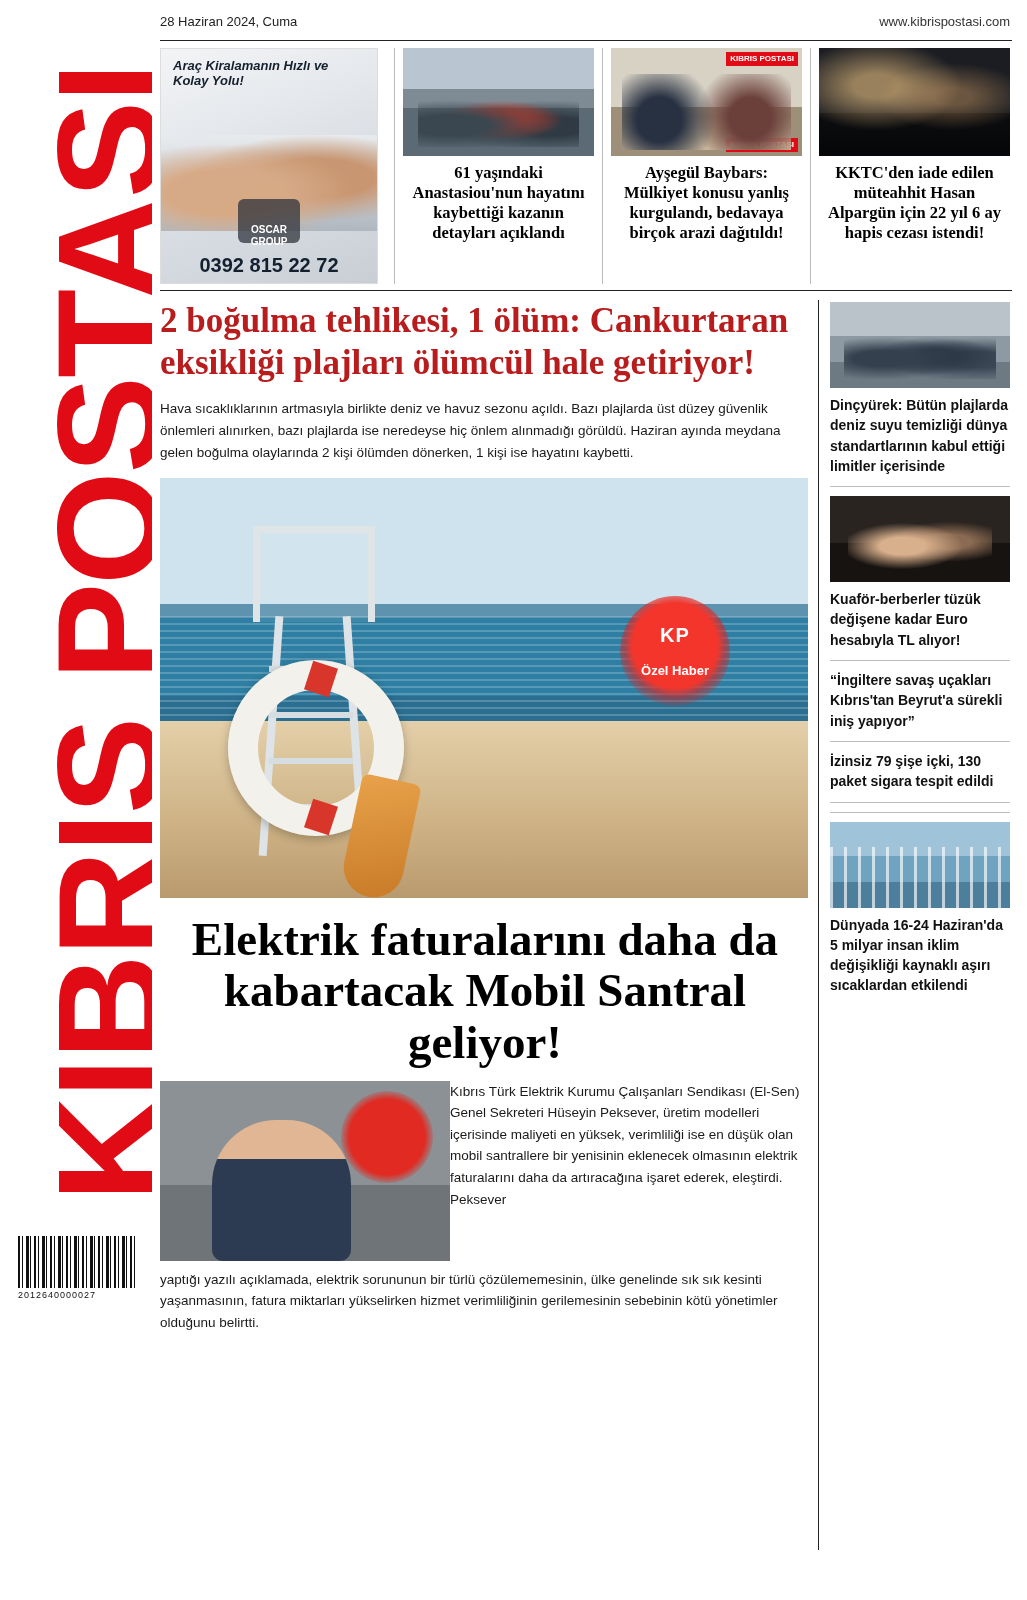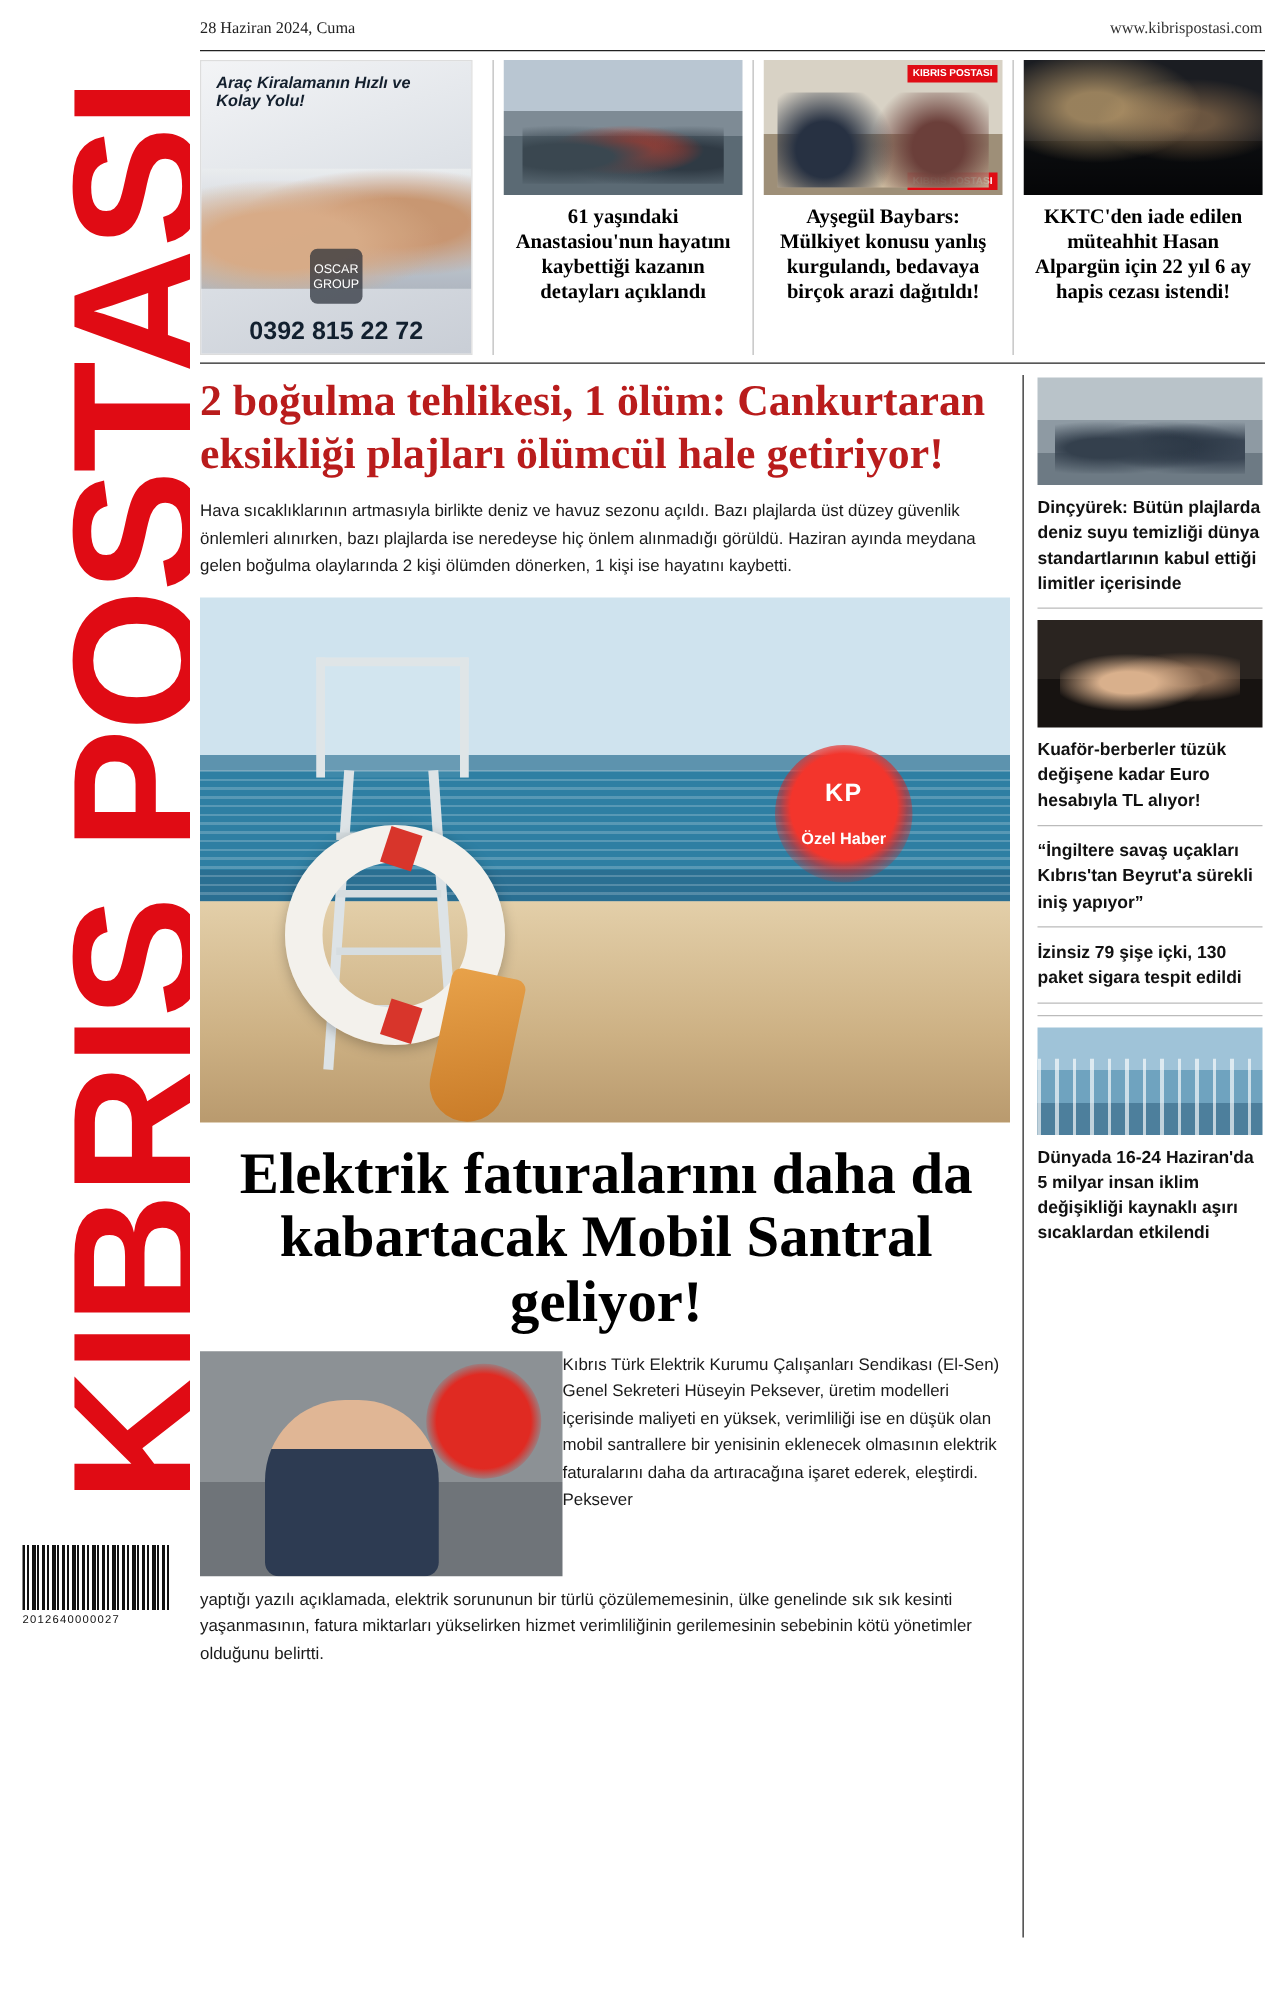--- a/index.html
+++ b/index.html
@@ -66,21 +66,21 @@
   }
 
   
   .topbar {
     position: absolute;
     left: 160px; top: 14px;
     width: 850px;
     display: flex;
     justify-content: space-between;
     align-items: baseline;
-    font-family: Liberation Serif, serif;
+    font-family: Liberation Sans, sans-serif;
     font-size: 13px;
     color: #222;
   }
   .topbar .site { color: #333; }
   .rule-under-top {
     position: absolute;
     left: 160px; top: 40px;
     width: 852px;
     border-top: 1px solid #222;
   }
@@ -117,30 +117,30 @@
     background:
       radial-gradient(ellipse at 30% 60%, #d7a882 0 28%, rgba(215,168,130,0) 60%),
       radial-gradient(ellipse at 72% 45%, #c8936c 0 26%, rgba(200,147,108,0) 58%),
       linear-gradient(to bottom, #e9ecef, #aeb6bf);
     opacity: .95;
   }
   .ad-badge {
     position: absolute;
     left: 50%; top: 150px;
     transform: translateX(-50%);
-    width: 42px; height: 44px;
+    width: 62px; height: 44px;
     border-radius: 6px;
     background: rgba(40,46,55,.72);
     color: #fff;
     font-family: "Liberation Sans", sans-serif;
     font-size: 10px;
-    font-weight: normal;
+    font-weight: bold;
     line-height: 1.15;
     text-align: center;
-    padding-top: 11px;
+    padding-top: 25px;
     box-sizing: border-box;
   }
   .ad-phone {
     position: absolute;
     left: 0; bottom: 6px;
     width: 100%;
     text-align: center;
     font-family: "Liberation Sans", sans-serif;
     font-weight: bold;
     font-size: 20px;

